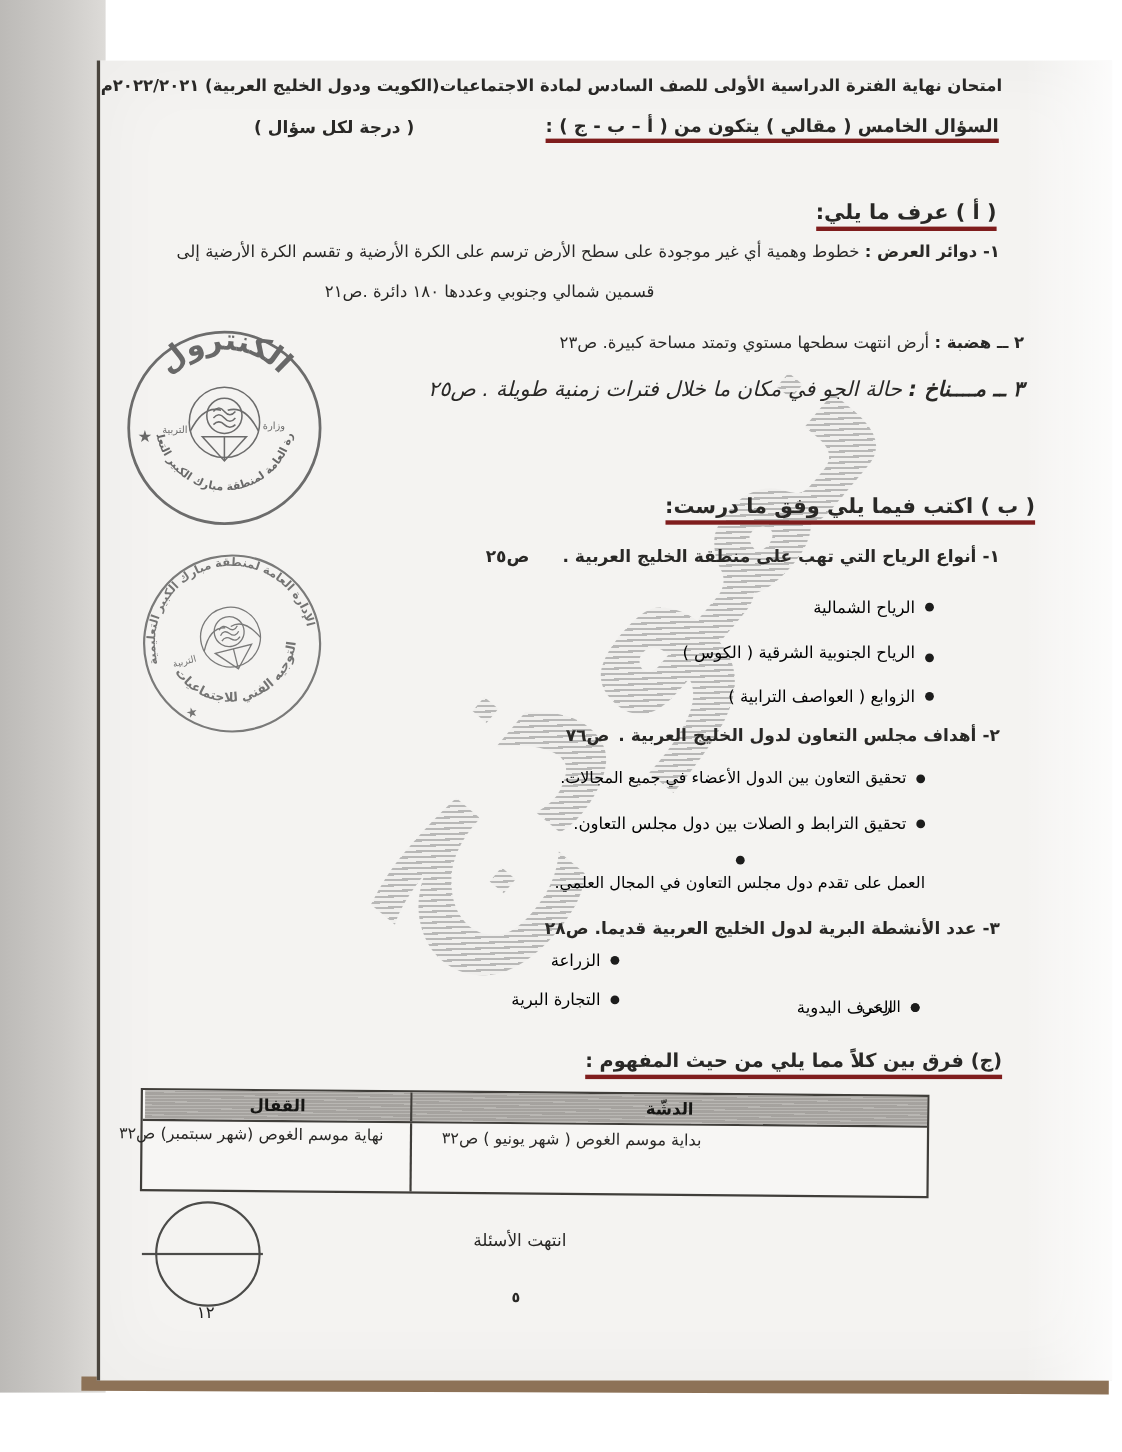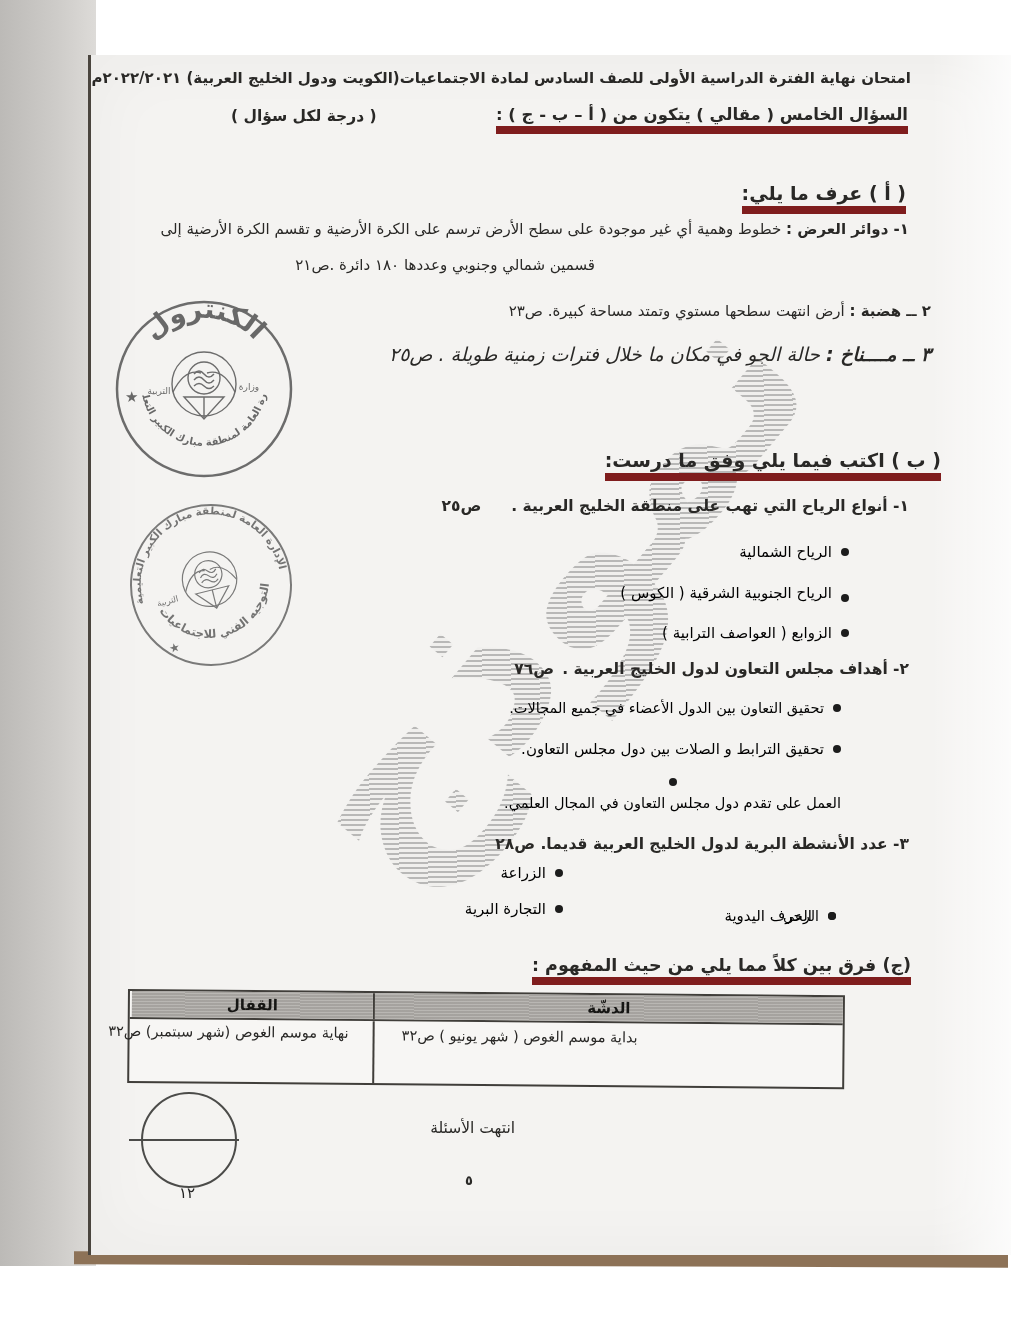--- a/index.html
+++ b/index.html
@@ -9,21 +9,21 @@
           background:linear-gradient(90deg,#bcbab7 0%,#ceccc9 60%,#dddbd8 100%);}
   .desk-strip{position:absolute;left:74px;top:1253px;width:934px;height:13px;
           background:#8d7257;transform:rotate(0.2deg);}
   .paper{position:absolute;left:88px;top:55px;width:920px;height:1200px;background:#f4f3f1;
           border-left:3px solid #4a453e;box-shadow:inset 0 0 70px rgba(60,50,40,0.04);}
   .paper::after{content:"";position:absolute;right:0;top:0;width:80px;height:100%;pointer-events:none;
           background:linear-gradient(90deg,rgba(255,255,255,0),rgba(255,255,255,0.8));}
 
   .t{position:absolute;direction:rtl;white-space:nowrap;color:#292826;z-index:3;}
   .b{font-weight:bold;}
-  .u{border-bottom:8px solid #7f1d1d;padding-bottom:2px;}
+  .u{border-bottom:4px solid #7f1d1d;padding-bottom:2px;}
 
   .watermark{position:absolute;left:-170px;top:322px;width:1260px;height:430px;z-index:1;
       direction:rtl;text-align:center;line-height:420px;font-weight:bold;font-size:228px;
       transform:rotate(-50deg);
       color:rgba(0,0,0,0);
       background:repeating-linear-gradient(48deg,rgba(105,105,105,0.85) 0 2px,rgba(200,200,200,0.18) 2px 5px);
       -webkit-background-clip:text;background-clip:text;opacity:0.5;pointer-events:none;}
   @supports not ((-webkit-background-clip:text) or (background-clip:text)){
      .watermark{background:none;color:rgba(125,125,125,0.42);}
   }

